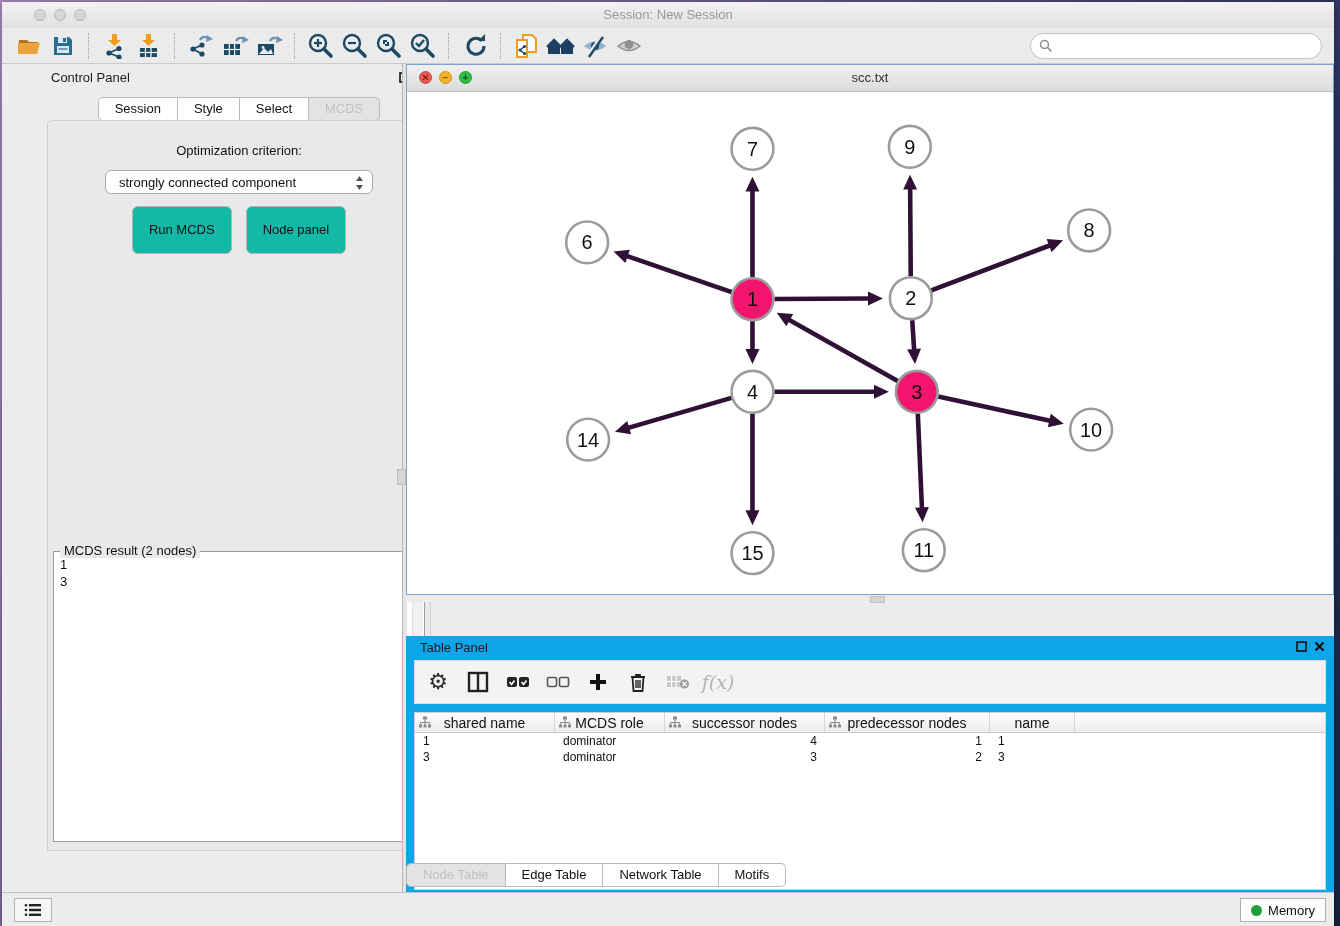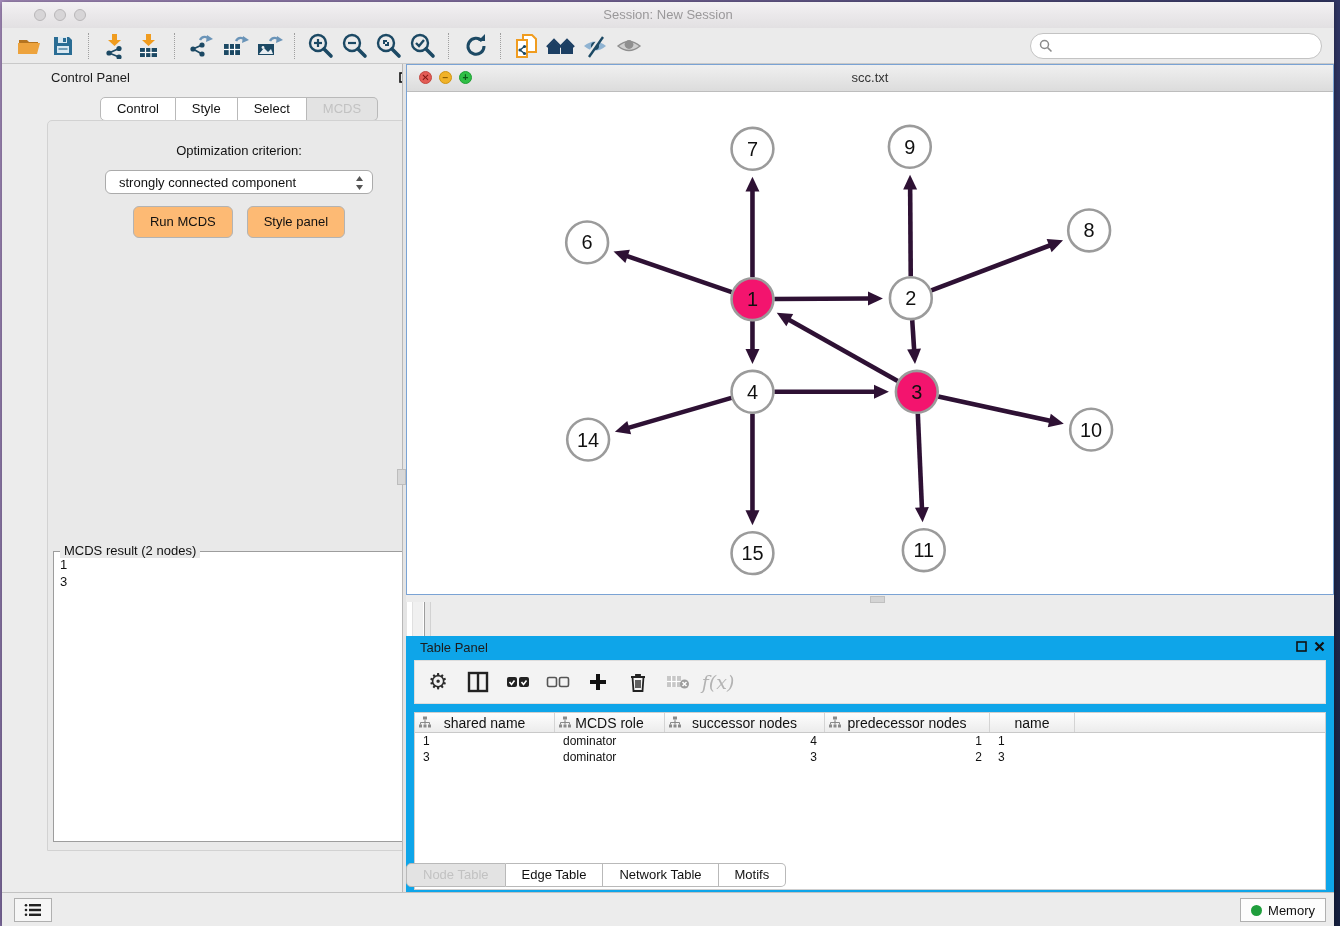--- a/index.html
+++ b/index.html
@@ -29,21 +29,21 @@
   .cp-tabs{position:absolute;top:33px;left:0;right:0;display:flex;justify-content:center;}
   .seg{height:22px;line-height:22px;padding:0 16px;font-size:13px;background:#fff;border:1px solid #b9b9b9;border-left:none;color:#111;}
   .seg:first-child{border-left:1px solid #b9b9b9;border-radius:5px 0 0 5px;}
   .seg:last-child{border-radius:0 5px 5px 0;}
   .seg.disabled-active{background:#e3e3e3;color:#c2c2c2;}
   .cp-body{position:absolute;top:56px;left:8px;right:8px;bottom:42px;background:#e9e9e9;border:1px solid #d2d2d2;border-radius:5px 5px 0 0;}
   .opt-label{margin-top:22px;text-align:center;font-size:13px;color:#111;}
   .dropdown{position:relative;margin:12px auto 0;width:268px;height:24px;background:#fff;border:1px solid #ababab;border-radius:6px;font-size:13px;line-height:24px;padding:0 26px 0 13px;box-sizing:border-box;color:#111;}
   .dropdown .stepper{position:absolute;right:8px;top:3px;width:9px;height:18px;}
   .btn-row{display:flex;justify-content:center;gap:14px;margin-top:12px;}
-  .mac-btn{height:22px;line-height:22px;background:#fdba74;border:1px solid #b3b3b3;border-radius:6px;padding:4px 16px;font-size:13px;color:#111;}
+  .mac-btn{height:22px;line-height:22px;background:#14b8a6;border:1px solid #b3b3b3;border-radius:6px;padding:12px 16px;font-size:13px;color:#111;}
   .result-group{position:absolute;left:5px;right:5px;top:430px;bottom:8px;border:1px solid #9d9d9d;background:#fff;}
   .result-legend{position:absolute;top:-9px;left:6px;background:#e9e9e9;padding:0 4px;font-size:13px;color:#111;}
   .result-text{position:absolute;top:4px;left:6px;right:14px;bottom:4px;font-size:13px;color:#111;white-space:pre;line-height:17px;}
   .result-scroll{position:absolute;top:1px;right:1px;bottom:1px;width:10px;background:#f0f0f0;border-left:1px solid #e0e0e0;}
   .v-split{position:absolute;top:62px;left:400px;width:4px;bottom:33px;background:#e4e4e4;border-left:1px solid #b8b8b8;}
   .v-split .grip{position:absolute;left:-6px;top:405px;width:7px;height:14px;background:#d7d7d7;border:1px solid #bdbdbd;}
   
   .net-frame{position:absolute;top:62px;left:404px;right:0;height:531px;background:#fff;border:1px solid #7aa3d4;box-sizing:border-box;}
   .net-titlebar{position:absolute;top:0;left:0;right:0;height:26px;background:linear-gradient(#f0f0f0,#dcdcdc);border-bottom:1px solid #bdbdbd;}
   .net-title{position:absolute;left:0;right:0;top:5px;text-align:center;font-size:13px;color:#333;}
@@ -243,37 +243,37 @@
             <rect x="1" y="1" width="9" height="9" fill="none" stroke="#111" stroke-width="1.6"></rect>
           </svg>
       </div>
       <div class="win-ctl" style="right:8px">
         <svg width="11" height="11" viewBox="0 0 11 11">
             <path d="M1.5 1.5l8 8M9.5 1.5l-8 8" stroke="#111" stroke-width="2.2"></path>
           </svg>
       </div>
     </div>
     <div class="cp-tabs">
-      <span class="seg">Control</span>
+      <span class="seg">Session</span>
       <span class="seg">Style</span>
       <span class="seg">Select</span>
       <span class="seg disabled-active">MCDS</span>
     </div>
     <div class="cp-body">
       <div class="opt-label">Optimization criterion:</div>
       <div class="dropdown">
         <span>strongly connected component</span>
         <svg class="stepper" viewBox="0 0 9 18">
             <path d="M1 7l3.5-5L8 7z" fill="#555"></path>
             <path d="M1 11l3.5 5L8 11z" fill="#555"></path>
           </svg>
       </div>
       <div class="btn-row">
         <span class="mac-btn">Run MCDS</span>
-        <span class="mac-btn">Style panel</span>
+        <span class="mac-btn">Node panel</span>
       </div>
       <div class="result-group">
         <div class="result-legend">MCDS result (2 nodes)</div>
         <div class="result-text" id="result-text">1
 3</div>
         <div class="result-scroll"></div>
       </div>
     </div>
   </div>
 

